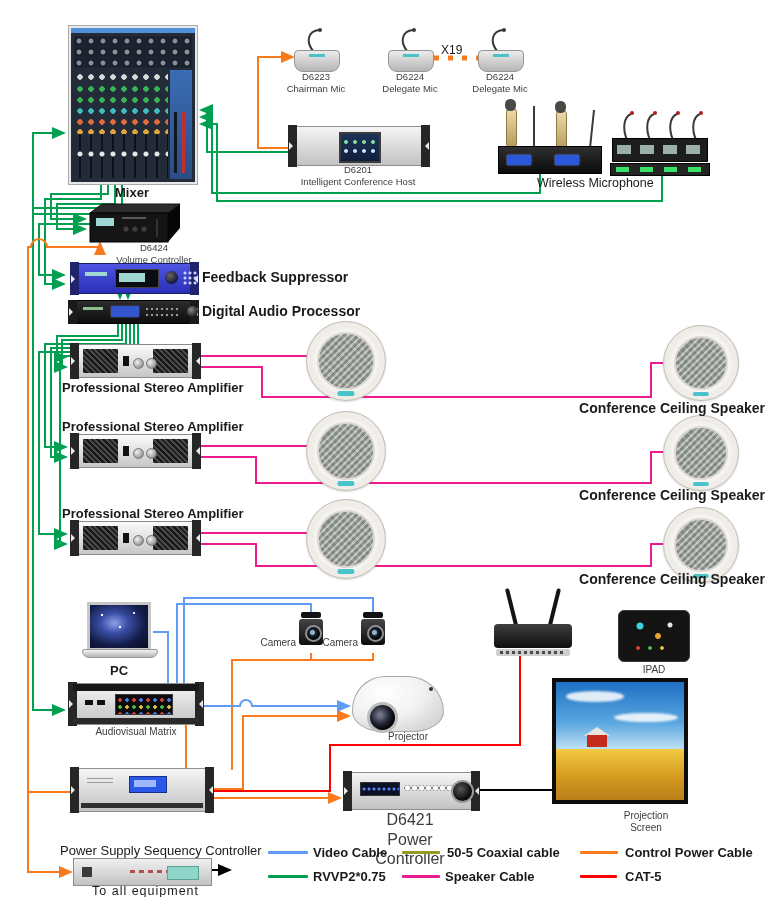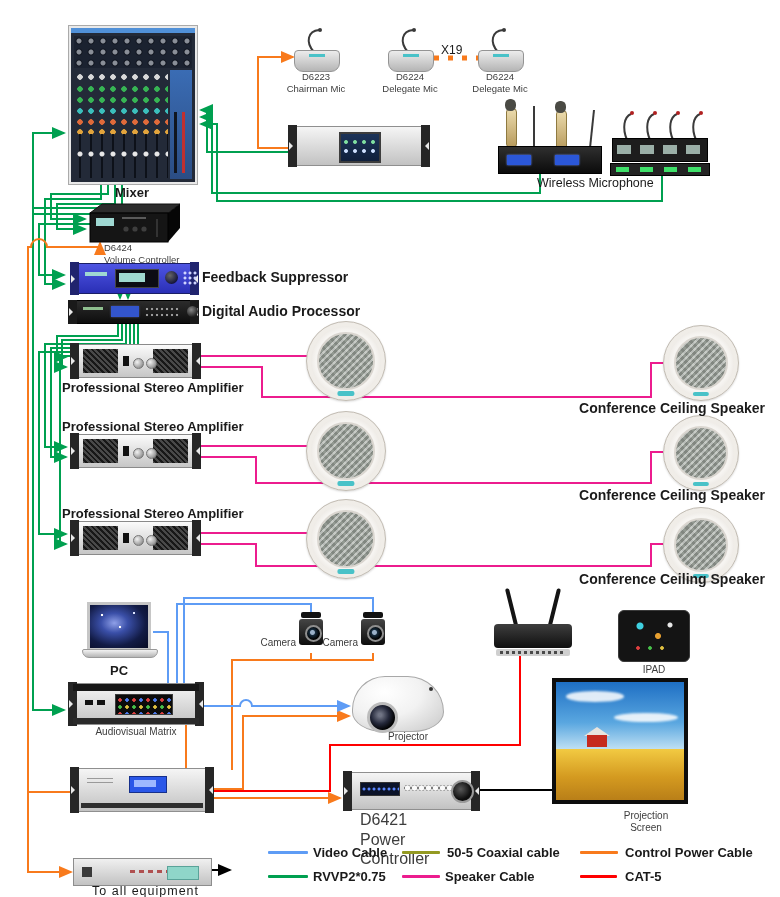--- a/index.html
+++ b/index.html
@@ -4,21 +4,21 @@
 <style>
   html,body{margin:0;padding:0;background:#fff;}
   .canvas{position:relative;width:780px;height:897px;background:#fff;overflow:hidden;
           font-family:"Liberation Sans",sans-serif;color:#1a1a1a;}
   .wires{position:absolute;left:0;top:0;z-index:1;}
   .dev{position:absolute;z-index:2;}
   .lbl{position:absolute;z-index:3;line-height:1.22;}
   .b14{font-size:14px;font-weight:bold;}
   .b13{font-size:13px;font-weight:bold;}
   .m13{font-size:12.5px;font-weight:500;}
-  .s{font-size:9.5px;color:#3d3d3d;}
+  .s{font-size:9.5px;color:#3d3d3d;text-align:center;}
   .tc{text-align:center;}
   .tr{text-align:right;}
   i{display:block;position:absolute;}
 
   
   .mixer{left:68px;top:25px;width:124px;height:154px;background:#e9e9e9;border:1px solid #aaa;padding:2px;}
   .mx-in{position:relative;width:100%;height:100%;background:#232a38;}
   .mx-top{left:0;top:0;right:0;height:5px;background:#5090d8;}
   .mx-jacks{left:3px;top:8px;right:3px;height:32px;background-color:#1b2230;
     background-image:radial-gradient(circle at 5px 5px,#8a8f98 2px,#10151f 3px,transparent 4px);background-size:12px 11px;}
@@ -490,20 +490,24 @@
   <div class="lbl s tc" style="left:374px;top:71px;width:72px">
     <div>D6224</div>
     <div>Delegate Mic</div>
   </div>
   <div class="lbl s tc" style="left:464px;top:71px;width:72px">
     <div>D6224</div>
     <div>Delegate Mic</div>
   </div>
   <div class="lbl" style="left:441px;top:43px;width:36px;font-size:12px">X19</div>
 
+  <div class="lbl s tc" style="left:278px;top:164px;width:160px">
+    <div>D6201</div>
+    <div>Intelligent Conference Host</div>
+  </div>
 
   <div class="lbl m13" style="left:537px;top:176px;width:130px">Wireless Microphone</div>
 
   <div class="lbl s" style="left:104px;top:242px;width:100px">
     <div>D6424</div>
     <div>Volume Controller</div>
   </div>
 
   <div class="lbl b14" style="left:202px;top:269px;width:170px">Feedback Suppressor</div>
   <div class="lbl b14" style="left:202px;top:303px;width:190px">Digital Audio Processor</div>
@@ -525,20 +529,21 @@
 
   <div class="lbl s" style="left:360px;top:810px;width:100px;font-size:16px">
     <div>D6421</div>
     <div>Power Controller</div>
   </div>
   <div class="lbl s tc" style="left:616px;top:810px;width:60px;font-size:10px">
     <div>Projection</div>
     <div>Screen</div>
   </div>
 
+  <div class="lbl m13" style="left:60px;top:843px;width:250px;font-size:13px">Power Supply Sequency Controller</div>
   <div class="lbl m13" style="left:92px;top:884px;width:160px;letter-spacing:1px">To all equipment</div>
 
   <i class="leg-line" style="left: 268px; top: 851px; width: 40px; background-color: rgb(94, 156, 245);"></i>
   <div class="lbl b13" style="left:313px;top:845px;width:110px">Video Cable</div>
   <i class="leg-line" style="left: 402px; top: 851px; width: 38px; background-color: rgb(148, 154, 34);"></i>
   <div class="lbl b13" style="left:447px;top:845px;width:140px">50-5 Coaxial cable</div>
   <i class="leg-line" style="left: 580px; top: 851px; width: 38px; background-color: rgb(248, 122, 28);"></i>
   <div class="lbl b13" style="left:625px;top:845px;width:150px">Control Power Cable</div>
   <i class="leg-line" style="left: 268px; top: 875px; width: 40px; background-color: rgb(0, 160, 80);"></i>
   <div class="lbl b13" style="left:313px;top:869px;width:110px">RVVP2*0.75</div>

